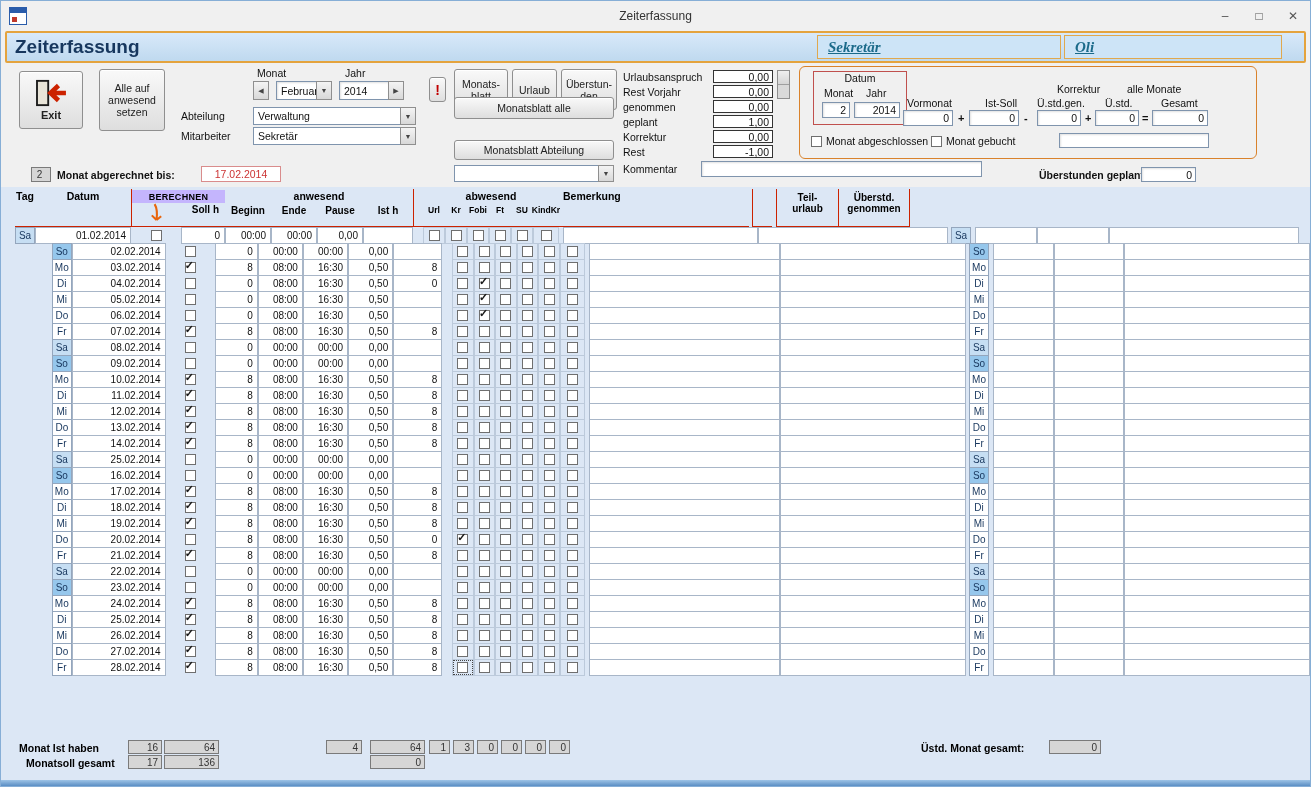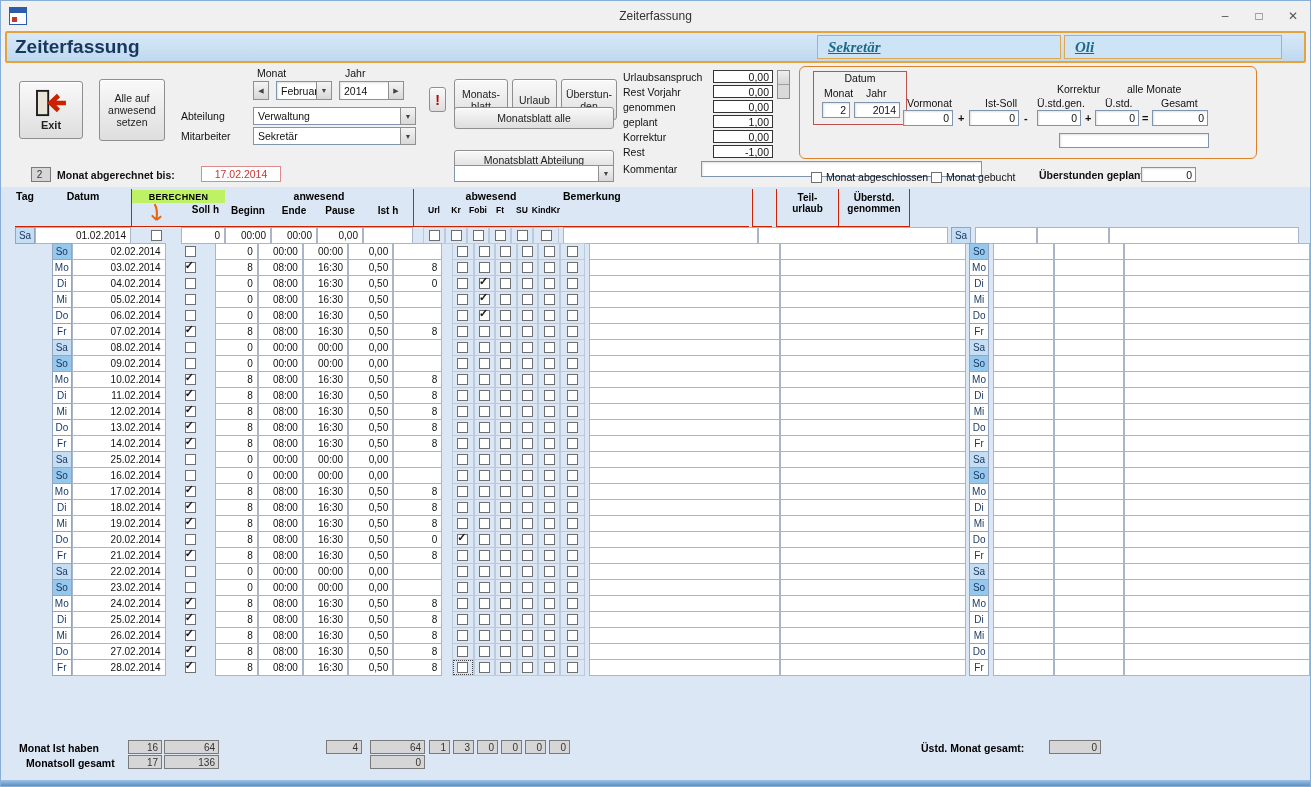--- a/index.html
+++ b/index.html
@@ -24,38 +24,38 @@
               display:flex; align-items:center; padding:0 10px; font-family:"Liberation Serif", serif;
               font-style:italic; font-weight:bold; font-size:15px; color:#1b6a8a; text-decoration:underline; }
   .role-box { left:810px; width:244px; }
   .user-box { left:1057px; width:218px; }
 
   
   .controls { position:relative; height:124px; background:#f0f0f0; font-size:10.5px; color:#111; }
   .abs { position:absolute; }
   .btn3d { background:linear-gradient(#f9f9f9,#dedede); border:1px solid #8f8f8f; border-radius:3px;
            display:flex; align-items:center; justify-content:center; text-align:center;
-           font-size:10.5px; color:#222; box-shadow:inset 0 1px 0 #fff;margin-top:10px; }
+           font-size:10.5px; color:#222; box-shadow:inset 0 1px 0 #fff; }
   .sunken { background:#fff; border:1px solid #7f94ad; box-shadow:inset 1px 1px 2px rgba(0,0,0,.12);
             display:flex; align-items:center; font-size:10.5px; }
   .sunken.num { justify-content:flex-end; padding-right:3px; }
   .blackbox { background:#fff; border:1px solid #333; display:flex; align-items:center;
               justify-content:flex-end; padding-right:3px; font-size:10.5px; }
   .graybox { background:#d6d6d6; border:1px solid #7a7a7a; display:flex; align-items:center;
              justify-content:flex-end; padding-right:3px; font-size:10px; color:#333; }
   .combo { display:flex; }
   .combo .txt { flex:1; background:#fff; border:1px solid #7f94ad; display:flex; align-items:center;
                 padding:0 4px; font-size:10.5px; }
   .combo .dd { width:16px; background:linear-gradient(#f4f4f4,#d8d8d8); border:1px solid #8f8f8f;
                margin-left:-1px; display:flex; align-items:center; justify-content:center; font-size:7px; color:#444; }
   .spinbtn { width:16px; background:linear-gradient(#f4f4f4,#d8d8d8); border:1px solid #8f8f8f;
              display:flex; align-items:center; justify-content:center; font-size:7px; color:#444; }
   .pre { white-space:pre-line; }
   .lbl-b { font-weight:bold; }
-  .cbl { display:flex; align-items:center; gap:4px; font-size:10.5px;margin-top:36px; }
+  .cbl { display:flex; align-items:center; gap:4px; font-size:10.5px; }
   .cbx { width:11px; height:11px; min-width:11px; background:#fff; border:1px solid #6f6f6f; position:relative; display:inline-block; }
   .cbx.on::after { content:"✓"; position:absolute; left:-1px; top:-4px; font-size:11px; font-weight:bold; color:#1a1a1a; }
   .panel-frame { border:1px solid #d9822b; border-radius:6px; }
   .datum-group { border:1px solid #c0504d; background:transparent; }
   .op { font-size:11px; font-weight:bold; }
   .warn { color:#c00000; font-weight:bold; font-size:14px; }
   .redbox { background:#fff; border:1px solid #d98c8c; color:#cc3333; display:flex; align-items:center;
             justify-content:center; font-size:10.5px; }
   .spinner2 { background:#d9d9d9; border:1px solid #8f8f8f; }
   .spinner2 div { height:50%; border-bottom:1px solid #9f9f9f; background:linear-gradient(#efefef,#d5d5d5); }
@@ -66,21 +66,21 @@
   .hg { display:flex; flex-direction:column; border-bottom:1px solid #cc2200; }
   .hg.norb { border-bottom:none; }
   .hg.v { border-left:1px solid #cc2200; }
   .hg.vr { border-right:1px solid #cc2200; }
   .h-top { height:15px; font-weight:bold; font-size:10.5px; display:flex; align-items:center; justify-content:center; }
   .h-top.left { justify-content:flex-start; padding-left:4px; }
   .h-bot { height:23px; display:flex; }
   .h-sub { font-weight:bold; font-size:10px; display:flex; align-items:flex-start; justify-content:center; padding-top:1px; }
   .h-sub.right { justify-content:flex-end; padding-right:6px; }
   .h-abw { font-size:8.5px; }
-  .berhdr { background:#bef264; color:#000; font-size:9px; font-weight:bold; height:13px; margin-top:1px;
+  .berhdr { background:#c4b5fd; color:#000; font-size:9px; font-weight:bold; height:13px; margin-top:1px;
             display:flex; align-items:center; justify-content:center; letter-spacing:.3px; }
   .h-span2 { font-weight:bold; font-size:10px; text-align:center; padding-top:3px; }
 
   .rows { margin-left:14px; }
   .trow { display:flex; height:17px; }
   .trow + .trow { margin-top:-1px;padding-left:37px; }
   .c { height:17px; font-size:10px; color:#111; display:flex; align-items:center; }
   .cellw { background:#fff; border:1px solid #a8b6c8; }
   .tagc { width:20px; justify-content:center; color:#17365d; background:#fff; border:1px solid #94a6bd; }
   .tagc.sa { background:#c6def3; }

